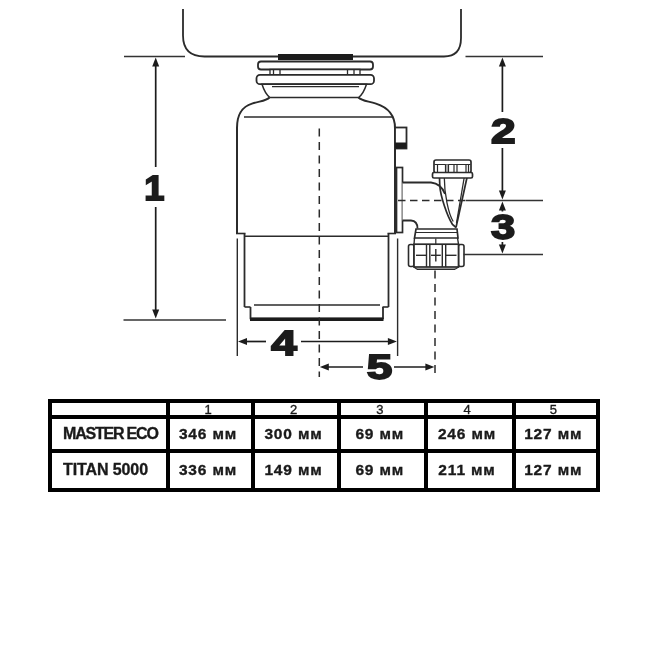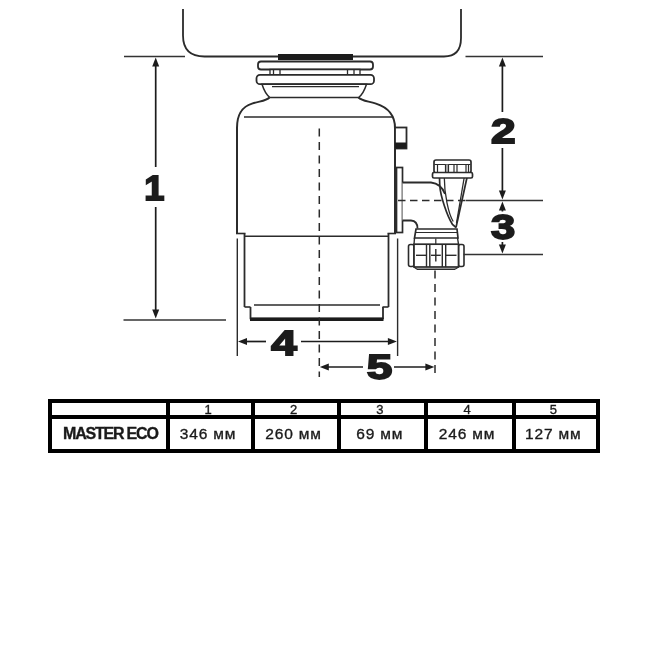--- a/index.html
+++ b/index.html
@@ -4,21 +4,21 @@
 <style>
   html,body{margin:0;padding:0;background:#fff;width:650px;height:650px;overflow:hidden;}
   #page{position:relative;width:650px;height:650px;font-family:"Liberation Sans",sans-serif;will-change:transform;}
   #diagram{position:absolute;left:0;top:0;}
   #tbl{position:absolute;left:48px;top:399px;border-collapse:collapse;table-layout:fixed;}
   #tbl td{border:4px solid #000;background:#fff;color:#1a1a1a;
       font-family:"Liberation Sans",sans-serif;font-size:15.5px;
       text-align:center;vertical-align:middle;padding:0;line-height:1.18;
       -webkit-text-stroke:0.35px #1a1a1a;}
   #tbl td.lbl{text-align:left;padding-left:11px;font-size:16px;letter-spacing:-0.1px;font-weight:bold;}
-  #tbl td.num{letter-spacing:0.85px;padding-right:5px;}
+  #tbl td.num{letter-spacing:0.85px;padding-right:5px;font-weight:bold;}
   #tbl td.me{letter-spacing:-1.2px;}
   #tbl tr.hdr td{padding-top:1px;padding-right:5px;}
   #tbl tr.hdr td{font-size:13px;line-height:11px;}
 </style>
 </head>
 <body>
 <div id="page">
 <svg id="diagram" width="650" height="650" viewBox="0 0 650 650" fill="none" stroke-linecap="butt">
 
   <line x1="124" y1="56.5" x2="185" y2="56.5" stroke="#333" stroke-width="1.5"></line>
@@ -161,20 +161,28 @@
           <td></td>
           <td>1</td>
           <td>2</td>
           <td>3</td>
           <td>4</td>
           <td>5</td>
         </tr>
   <tr style="height:34.2px">
           <td class="lbl me">MASTER ECO</td>
           <td class="num">346 мм</td>
-          <td class="num">260 мм</td>
+          <td class="num">300 мм</td>
           <td class="num">69 мм</td>
           <td class="num">246 мм</td>
+          <td class="num">127 мм</td>
+        </tr>
+  <tr style="height:38.4px">
+          <td class="lbl">TITAN 5000</td>
+          <td class="num">336 мм</td>
+          <td class="num">149 мм</td>
+          <td class="num">69 мм</td>
+          <td class="num">211 мм</td>
           <td class="num">127 мм</td>
         </tr>
 </tbody>
     </table>
 </div>
 
 </body></html>

